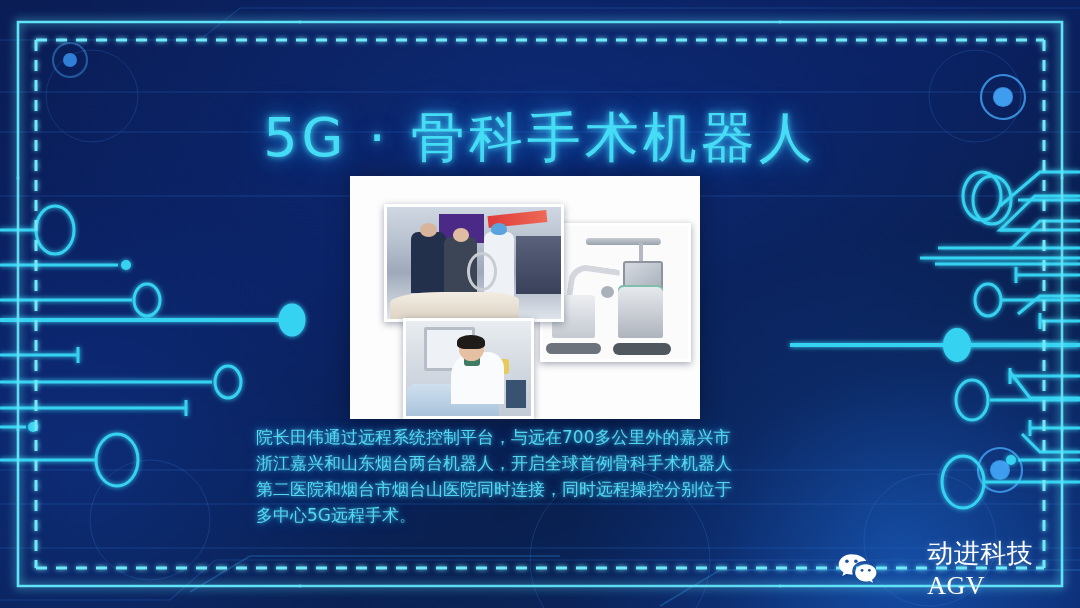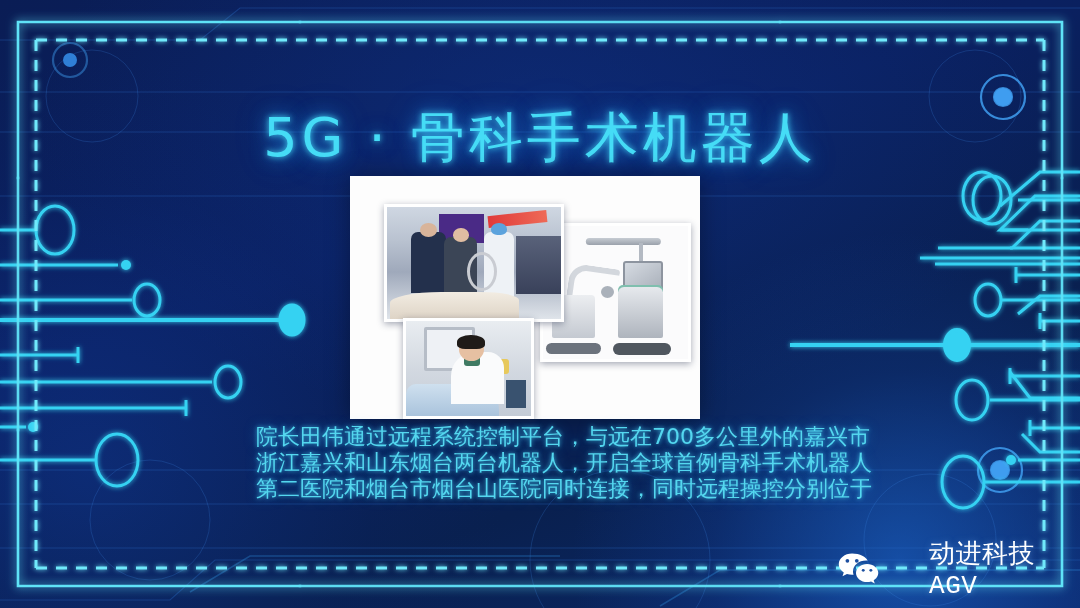--- a/index.html
+++ b/index.html
@@ -165,40 +165,40 @@
   .dr-yellow { position:absolute; right:18%; top:40%; width:12%; height:16%;
     background:#e7c95c; border-radius:3px; }
 
   
   .body-text {
     position: absolute;
     left: 256px;
     top: 424px;
     width: 650px;
     font-family: "DejaVu Sans", sans-serif;
-    font-size: 22px;
+    font-size: 17px;
     line-height: 26px;
     color: #54d7ef;
     text-shadow:
       0 0 4px rgba(70,215,245,0.85),
       0 0 12px rgba(40,160,255,0.55);
   }
   .body-text div { white-space: nowrap; }
 
   
   .watermark {
     position: absolute;
     left: 838px;
     top: 536px;
     display: flex;
     align-items: center;
     gap: 9px;
   }
   .wm-label {
-    font-family: Liberation Mono, monospace;
+    font-family: Liberation Serif, serif;
     font-size: 26px;
     color: #ffffff;
     letter-spacing: 0.5px;
     text-shadow: 0 0 6px rgba(120,190,255,0.55);
     margin-left: 41px;
   }
 </style>
 </head>
 <body>
 
@@ -392,20 +392,21 @@
         <div class="dr-head"></div>
         <div class="dr-hair"></div>
       </div>
     </div>
   </div>
 
   <div class="body-text">
     <div>院长田伟通过远程系统控制平台，与远在700多公里外的嘉兴市</div>
     <div>浙江嘉兴和山东烟台两台机器人，开启全球首例骨科手术机器人</div>
     <div>第二医院和烟台市烟台山医院同时连接，同时远程操控分别位于</div>
+    <div>多中心5G远程手术。</div>
   </div>
 
   <div class="watermark">
     <svg width="42" height="34" viewBox="0 0 42 34" xmlns="http://www.w3.org/2000/svg">
       <g fill="#ffffff">
         <path d="M14.4 1.2C6.9 1.2 0.8 6.1 0.8 12.1c0 3.4 2 6.4 5.1 8.4l-1.3 4 4.6-2.3c1.6 0.4 3.3 0.7 5.2 0.7 0.5 0 1 0 1.5-0.1 -0.4-1-0.6-2.1-0.6-3.2 0-6.2 6-11.2 13.4-11.2 0.5 0 1 0 1.5 0.1C28.9 4.9 22.4 1.2 14.4 1.2z"></path>
         <circle cx="9.6" cy="8.6" r="1.9" fill="#1c4fa0"></circle>
         <circle cx="19.2" cy="8.6" r="1.9" fill="#1c4fa0"></circle>
         <path d="M41.2 21.1c0-5.1-5.1-9.3-11.4-9.3 -6.3 0-11.4 4.2-11.4 9.3 0 5.1 5.1 9.3 11.4 9.3 1.4 0 2.8-0.2 4-0.6l3.8 1.9 -1.1-3.3C39.4 26.6 41.2 24 41.2 21.1z"></path>
         <circle cx="25.8" cy="18.4" r="1.5" fill="#1c4fa0"></circle>

